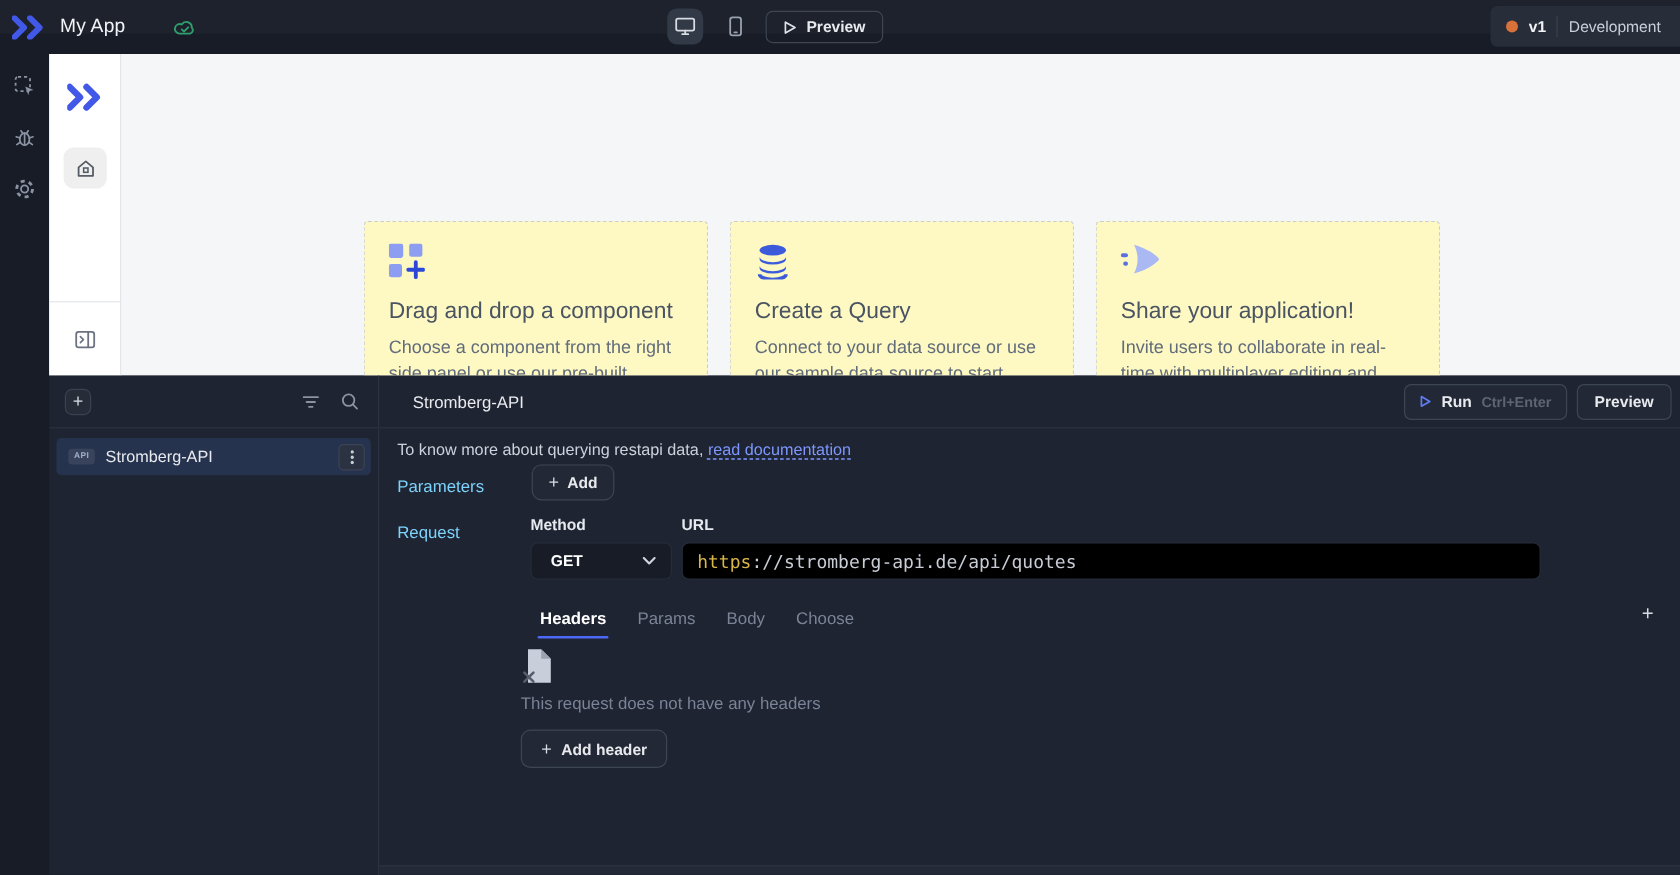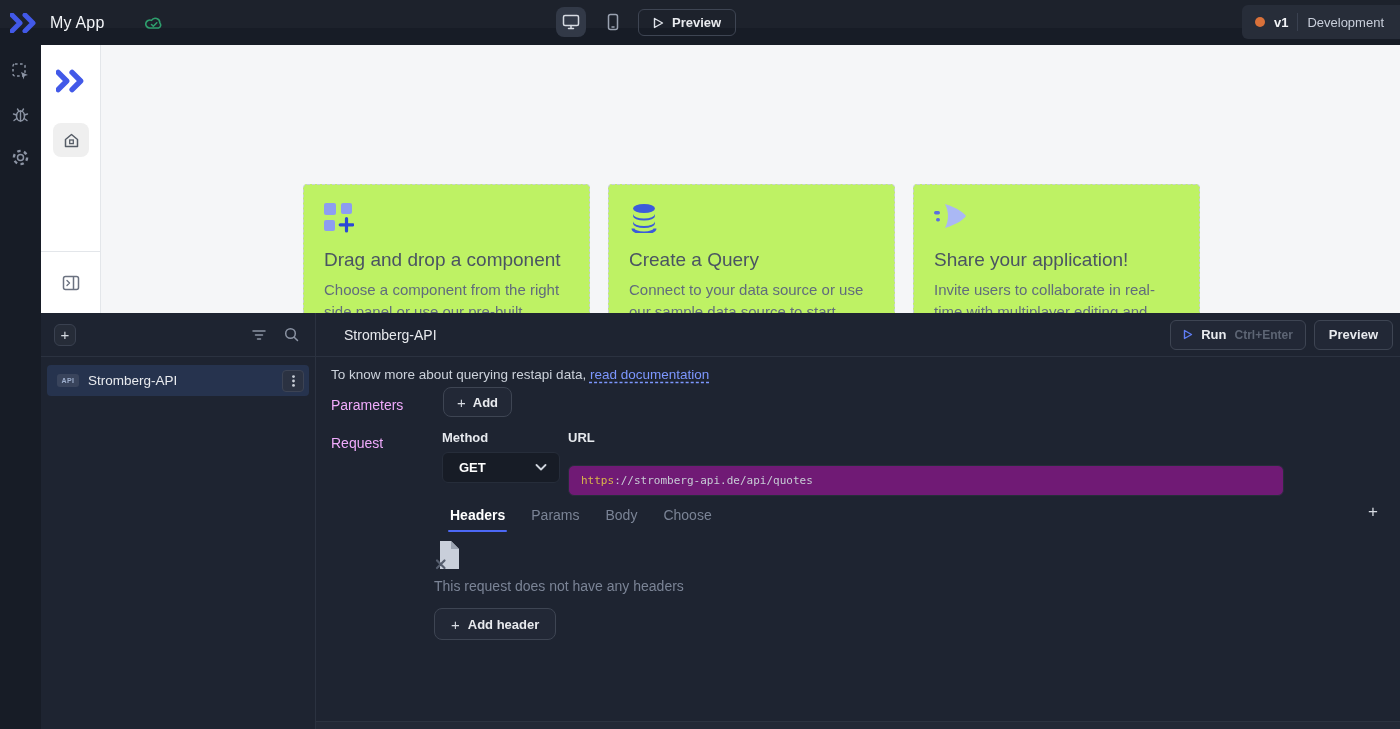--- a/index.html
+++ b/index.html
@@ -31,21 +31,21 @@
 
   
   .canvas { position:absolute; left:41px; top:45px; right:0; height:268px; background:#f5f6f8; overflow:hidden; }
   .pages-strip { position:absolute; left:0; top:0; bottom:0; width:60px; background:#ffffff; border-right:1px solid #e3e6ea; }
   .strip-logo { position:absolute; left:15px; top:24px; }
   .home-btn { position:absolute; left:12px; top:78px; width:36px; height:34px; border-radius:8px;
               background:#efefef; display:grid; place-items:center; cursor:pointer; }
   .strip-footer { position:absolute; left:0; right:0; bottom:0; height:62px; border-top:1px solid #e3e6ea;
                   display:grid; place-items:center; }
   .card { position:absolute; top:139px; width:287px; height:178px; border:1px dashed #c7ced9; border-radius:4px;
-          background:#bef264; padding:18px 20px; cursor:pointer; }
+          background:#fef9c3; padding:18px 20px; cursor:pointer; }
   .card-icon { height:30px; display:flex; align-items:flex-start; }
   .card-title { margin-top:16px; font-size:19px; font-weight:500; color:#4a5462; }
   .card-body { margin-top:8px; font-size:15px; line-height:1.45; color:#616c7c; }
 
   
   .panel { position:absolute; left:41px; top:313px; right:0; bottom:0; background:#1e2431;
            display:flex; flex-direction:column; }
   .panel-header { height:44px; flex:none; display:flex; border-bottom:1px solid #2b3240; }
   .list-header { width:275px; flex:none; border-right:1px solid #2b3240; display:flex; align-items:center;
                  gap:18px; padding:0 16px 0 13px; }
@@ -72,31 +72,31 @@
   .api-pill { width:22px; height:13px; border-radius:3px; background:#39445c; color:#9fb0cf; font-size:7px;
               font-weight:700; letter-spacing:.4px; display:grid; place-items:center; }
   .qi-label { color:#e8eaee; font-size:13.5px; }
   .qi-spacer { flex:1; }
   .kebab-btn { width:22px; height:22px; border-radius:4px; background:#2b3242; border:1px solid #3c4354;
                display:grid; place-items:center; cursor:pointer; }
 
   .editor-body { flex:1; position:relative; }
   .doc-hint { position:absolute; left:15px; top:10px; font-size:13.5px; color:#ccd2db; }
   .doc-link { color:#7d97ff; text-decoration:underline dashed; text-underline-offset:3px; cursor:pointer; }
-  .section-label { position:absolute; color:#f0abfc; font-size:14px; }
+  .section-label { position:absolute; color:#7dd3fc; font-size:14px; }
   .add-btn { position:absolute; left:127px; top:30px; height:30px; padding:0 13px; border-radius:8px; gap:7px; }
   .plus-glyph { font-size:15px; font-weight:400; color:#d7dbe2; line-height:1; }
   .field-label { position:absolute; color:#e6e9ee; font-size:13px; font-weight:600;text-align:right; }
   .method-select { position:absolute; left:126px; top:95px; width:118px; height:31px; background:#171c26;
                    border:1px solid #262d3a; border-radius:6px; display:flex; align-items:center;
                    padding:0 12px 0 16px; color:#ffffff; font-size:13px; font-weight:600; cursor:pointer; }
   .method-select svg { margin-left:auto; }
-  .url-input { position:absolute; left:252px; top:108px; width:716px; height:31px; background:#701a75;
+  .url-input { position:absolute; left:252px; top:95px; width:716px; height:31px; background:#000000;
                border:1px solid #262d3a; border-radius:6px; display:flex; align-items:center; padding:0 12px;
-               font-family:"DejaVu Sans Mono", monospace; font-size:11px; cursor:text; white-space:pre; }
+               font-family:"DejaVu Sans Mono", monospace; font-size:15px; cursor:text; white-space:pre; }
   .url-scheme { color:#d9b64a; }
   .url-rest { color:#c7ccd5; }
   .req-tabs { position:absolute; left:134px; top:141px; height:34px; display:flex; gap:26px;text-align:center; }
   .req-tabs .etab.active::after { bottom:0; }
   .tabs-plus { position:absolute; right:22px; top:146px; color:#d7dbe2; font-size:17px; line-height:1; cursor:pointer; }
   .empty-state { position:absolute; left:118px; right:0; top:183px; display:flex; flex-direction:column;
                  align-items:flex-start; }
   .empty-text { margin-top:8px; color:#7b8496; font-size:14px; }
   .add-header-btn { margin-top:14px; height:32px; padding:0 16px; border-radius:8px; gap:8px; }
   .editor-footer { position:absolute; left:0; right:0; bottom:0; height:8px; background:#232936;

